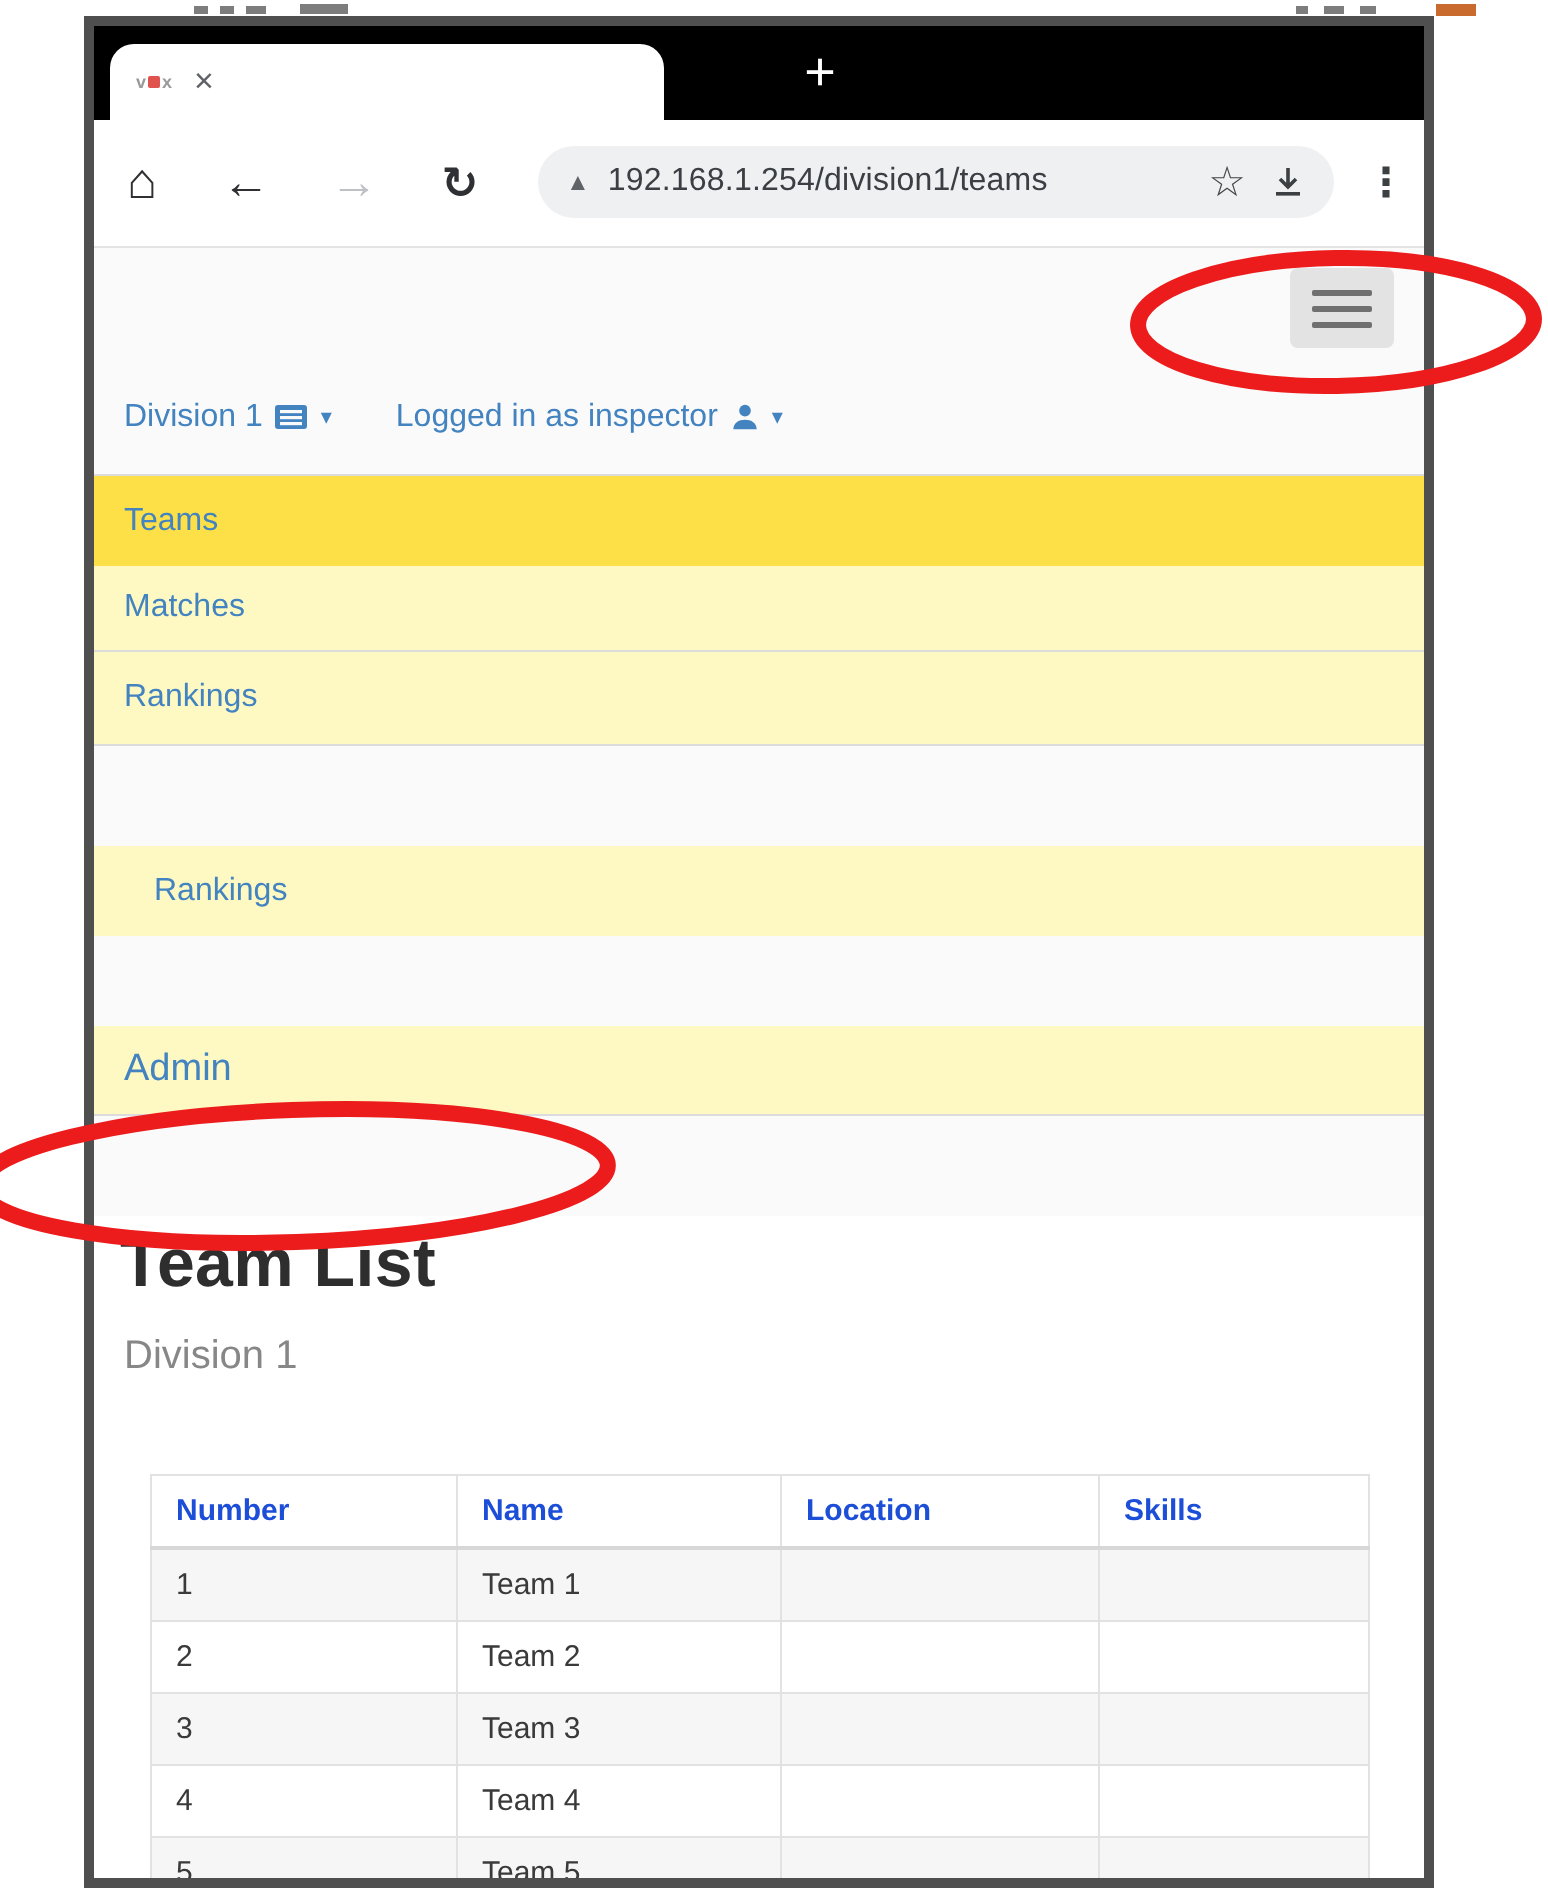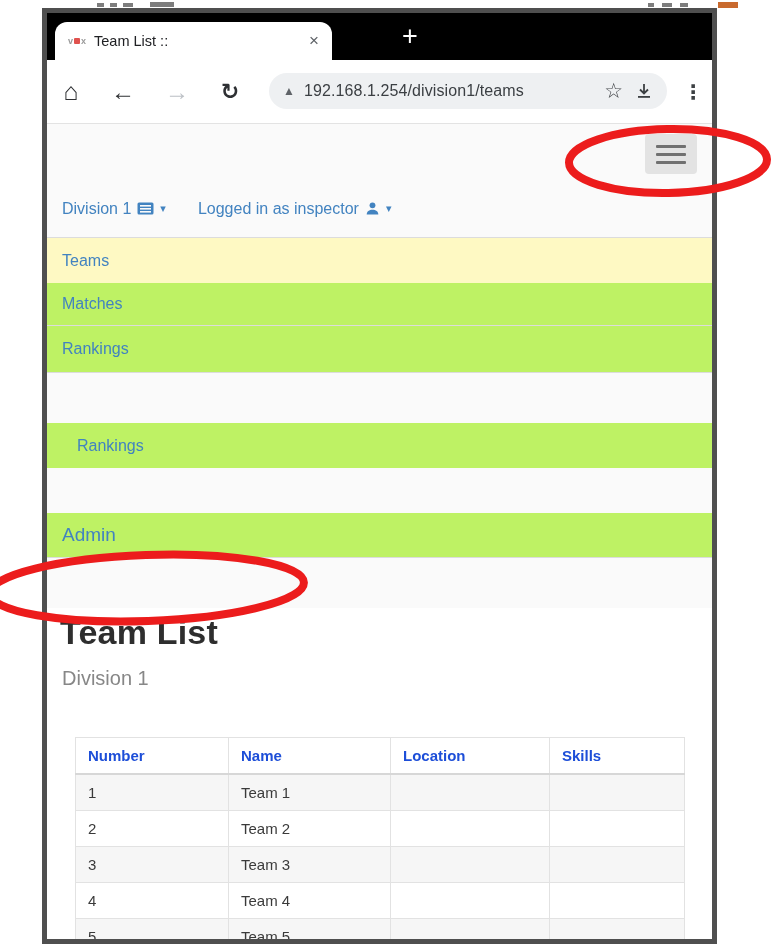--- a/index.html
+++ b/index.html
@@ -50,22 +50,22 @@
                justify-content:center; gap:5px; }
   .hamburger .bar { width:30px; height:3px; background:#707070; border-radius:1px; }
 
   .blue { color:#4283c0; }
   .nav-head { position:absolute; left:0; top:167px; width:665px; height:57px; display:flex;
               align-items:center; padding-left:15px; font-size:16px; }
   .nav-group { display:flex; align-items:center; gap:6px; }
   .caret { font-size:11px; color:#4283c0; }
 
   .nav-row { position:absolute; left:0; width:665px; display:flex; align-items:center;
-             padding-left:15px; font-size:16px; color:#4283c0; background:#bef264; }
-  .nav-row.active { background:#fef9c3; border-top:1px solid #dcdcdc; }
+             padding-left:15px; font-size:16px; color:#4283c0; background:#fef9c3; }
+  .nav-row.active { background:#fde047; border-top:1px solid #dcdcdc; }
   .nav-row.bb { border-bottom:1px solid #dcdcdc; }
   .nav-row.hdr { font-size:19px; }
   .nav-row.sub { padding-left:30px; }
 
   .page-title { position:absolute; left:13px; top:600px; font-size:34px; font-weight:700;
                 color:#2e2e2e; letter-spacing:0.2px; }
   .page-sub { position:absolute; left:15px; top:654px; font-size:20px; color:#878787; }
 
   table.teams { position:absolute; left:28px; top:724px; width:609px; border-collapse:collapse;
                 table-layout:fixed; font-size:15px; color:#3a3a3a; background:#fff; }
@@ -96,21 +96,20 @@
   <div class="frame">
     <div class="inner">
 
       <div class="chrome-top">
         <div class="tab">
           <span class="favicon">
             <span class="ltr">v</span>
               <span class="sq"></span>
               <span class="ltr">x</span>
           </span>
-          <span class="tab-title">Team List ::</span>
           <span class="tab-close">×</span>
         </div>
         <div class="new-tab">+</div>
       </div>
 
       <div class="toolbar">
         <div class="tb-ic" style="left:10px;width:28px;font-size:25px;">⌂</div>
         <div class="tb-ic" style="left:62px;width:28px;font-size:24px;">←</div>
         <div class="tb-ic" style="left:116px;width:28px;font-size:24px;color:#bdc1c6;">→</div>
         <div class="tb-ic" style="left:169px;width:28px;font-size:22px;font-weight:700;">↻</div>

